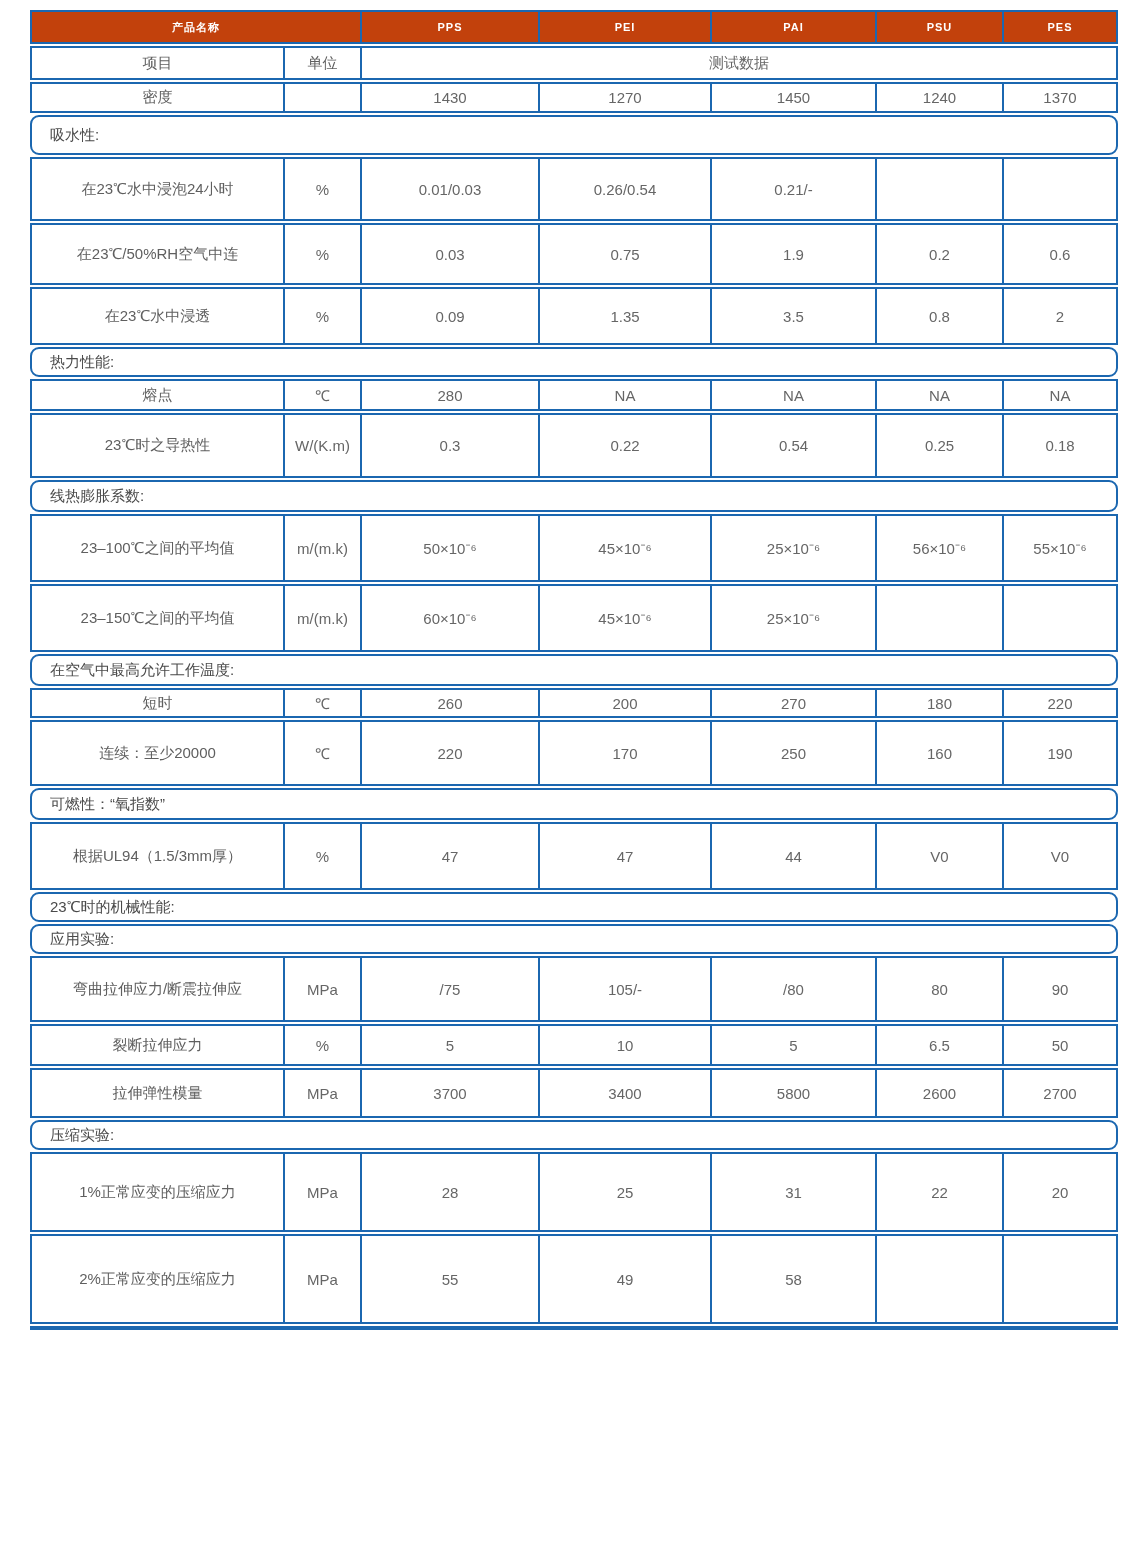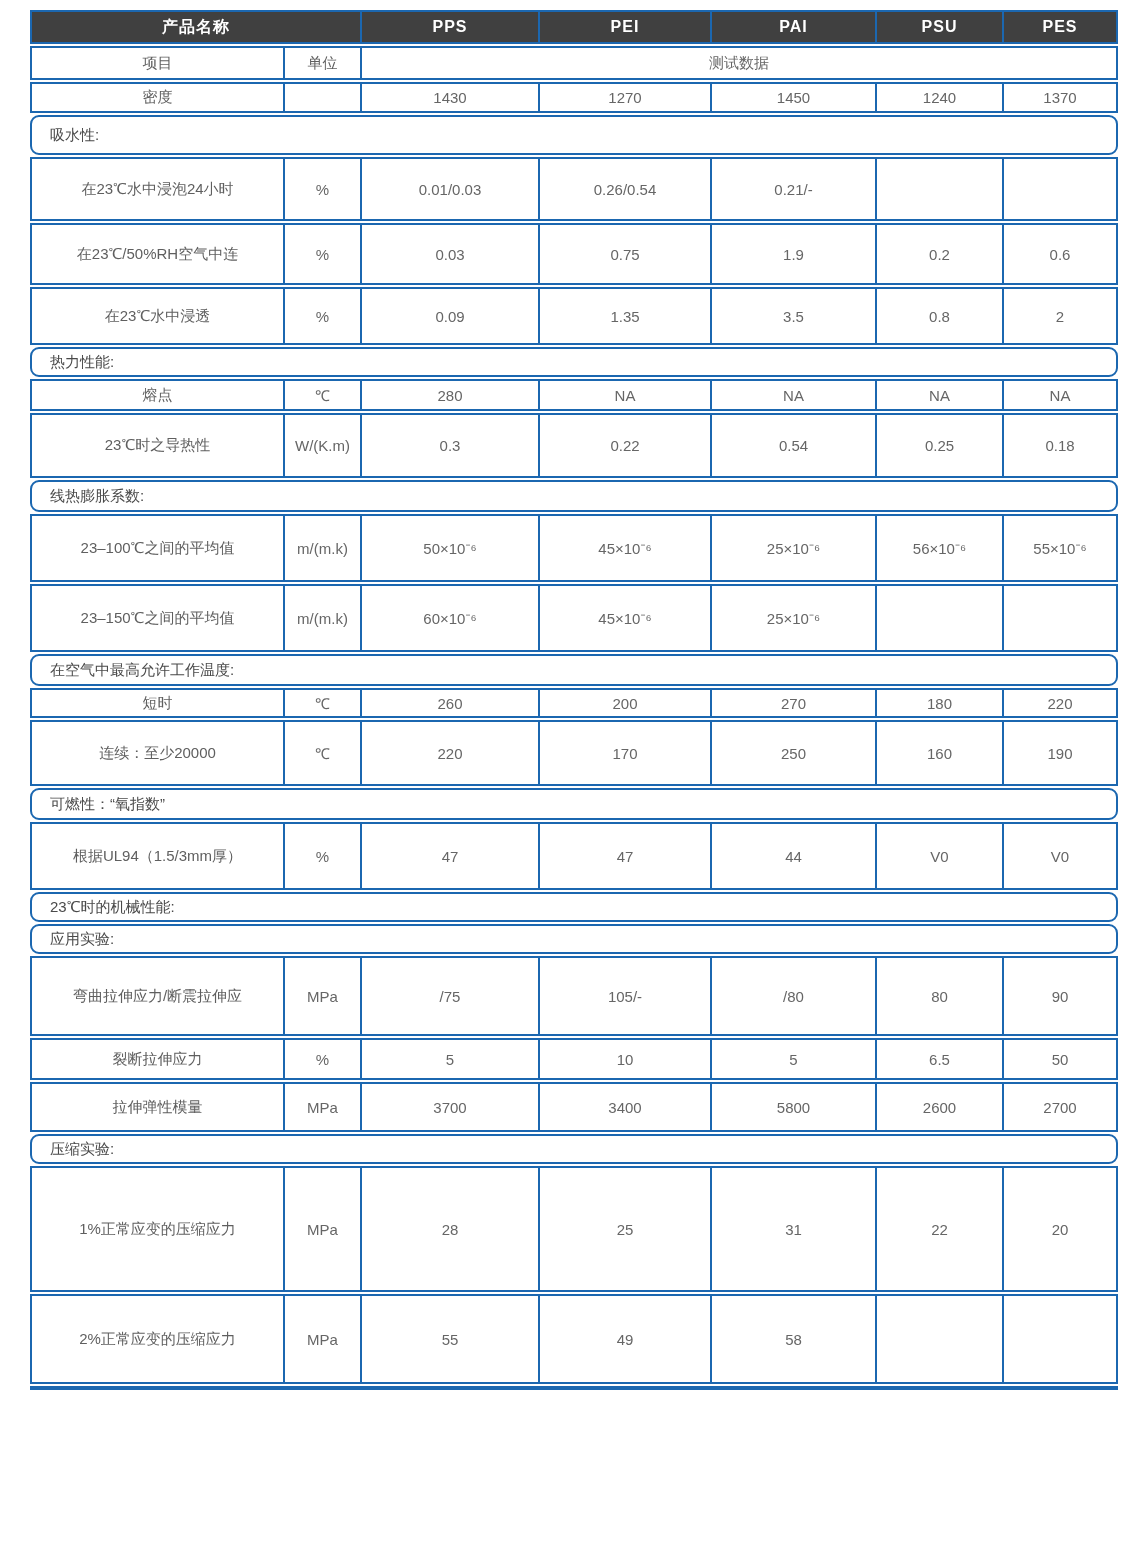--- a/index.html
+++ b/index.html
@@ -1,21 +1,21 @@
 <!DOCTYPE html>
 <html><head>
 <meta charset="utf-8">
 <style>
   html,body{margin:0;padding:0;background:#ffffff;font-family:"Liberation Sans",sans-serif;}
   .wrap{padding:8px 30px 6px 30px;}
   table{border-collapse:separate;border-spacing:0 2px;table-layout:fixed;width:1088px;border-bottom:4px solid #1b67b0;}
   td{border:2px solid #1b67b0;border-right:none;text-align:center;vertical-align:middle;
      font-size:15px;color:#666666;overflow:hidden;padding:2px 4px;box-sizing:border-box;}
   td:last-child{border-right:2px solid #1b67b0;}
-  tr.hd td{background:#404040;color:#ffffff;font-size:16px;font-weight:600;letter-spacing:1px;}
+  tr.hd td{background:#c2410c;color:#ffffff;font-size:11px;font-weight:600;letter-spacing:1px;}
   td.sec{text-align:left;padding-left:18px;color:#4a4a4a;border-radius:9px;}
   td.lbl{color:#5f5f5f;}
 </style>
 </head>
 <body>
 
 <div class="wrap">
 <table>
   <colgroup>
     <col style="width:253px">
@@ -175,21 +175,21 @@
   </tr>
 
   <tr style="height:30px">
     <td colspan="7" class="sec">23℃时的机械性能:</td>
   </tr>
 
   <tr style="height:30px">
     <td colspan="7" class="sec">应用实验:</td>
   </tr>
 
-  <tr style="height:80px">
+  <tr style="height:66px">
     <td class="lbl">弯曲拉伸应力/断震拉伸应</td>
     <td>MPa</td>
     <td>/75</td>
     <td>105/-</td>
     <td>/80</td>
     <td>80</td>
     <td>90</td>
   </tr>
 
   <tr style="height:42px">
@@ -209,21 +209,21 @@
     <td>3400</td>
     <td>5800</td>
     <td>2600</td>
     <td>2700</td>
   </tr>
 
   <tr style="height:30px">
     <td colspan="7" class="sec">压缩实验:</td>
   </tr>
 
-  <tr style="height:126px">
+  <tr style="height:80px">
     <td class="lbl">1%正常应变的压缩应力</td>
     <td>MPa</td>
     <td>28</td>
     <td>25</td>
     <td>31</td>
     <td>22</td>
     <td>20</td>
   </tr>
 
   <tr style="height:90px">

